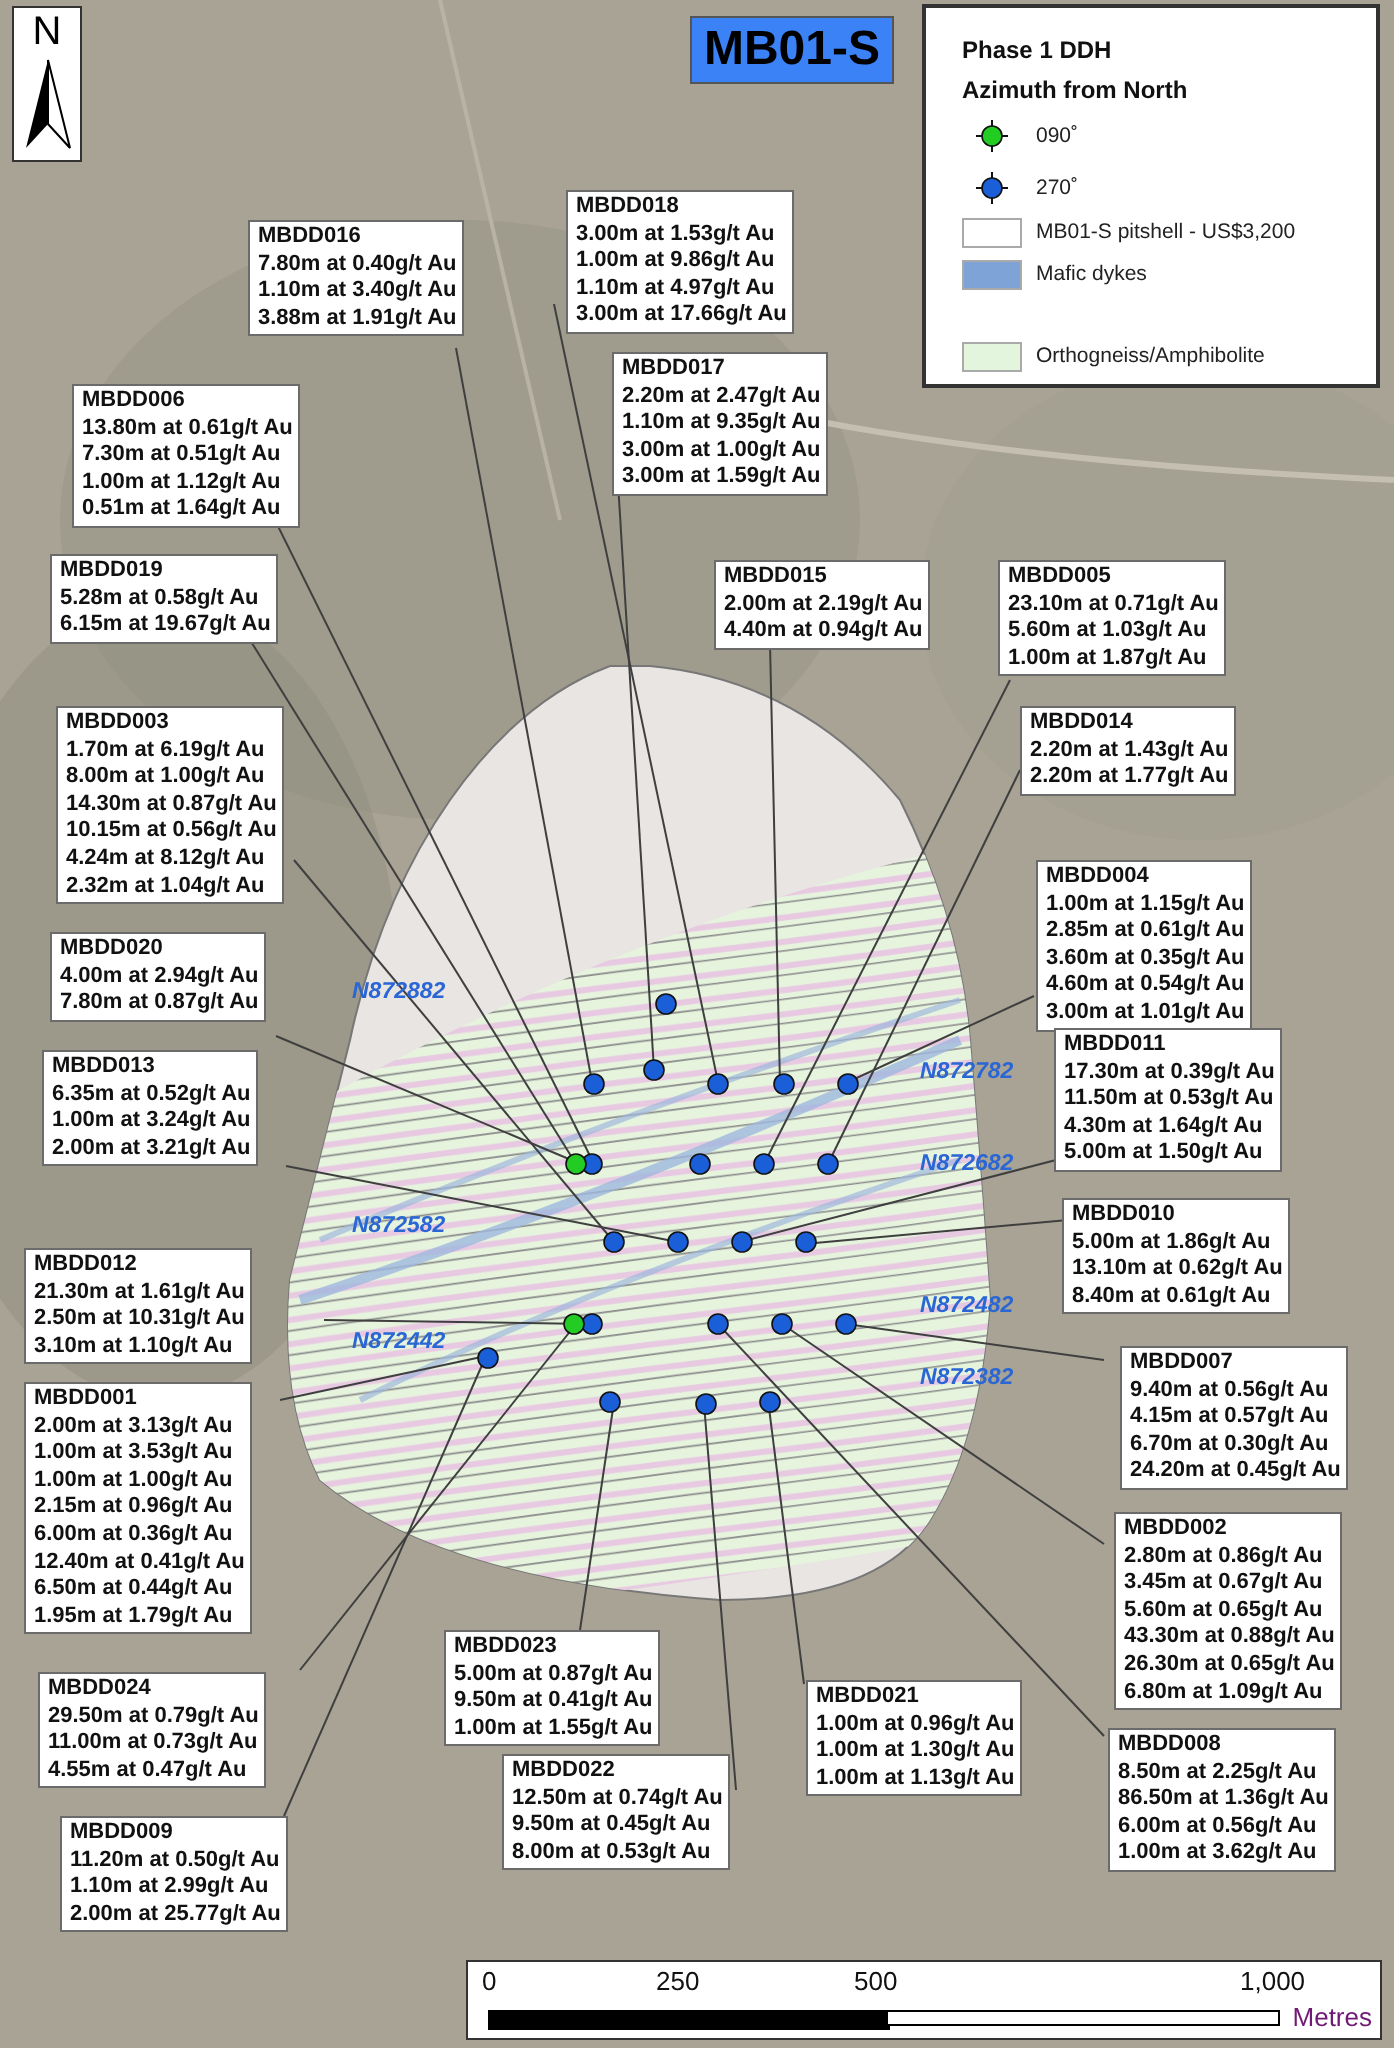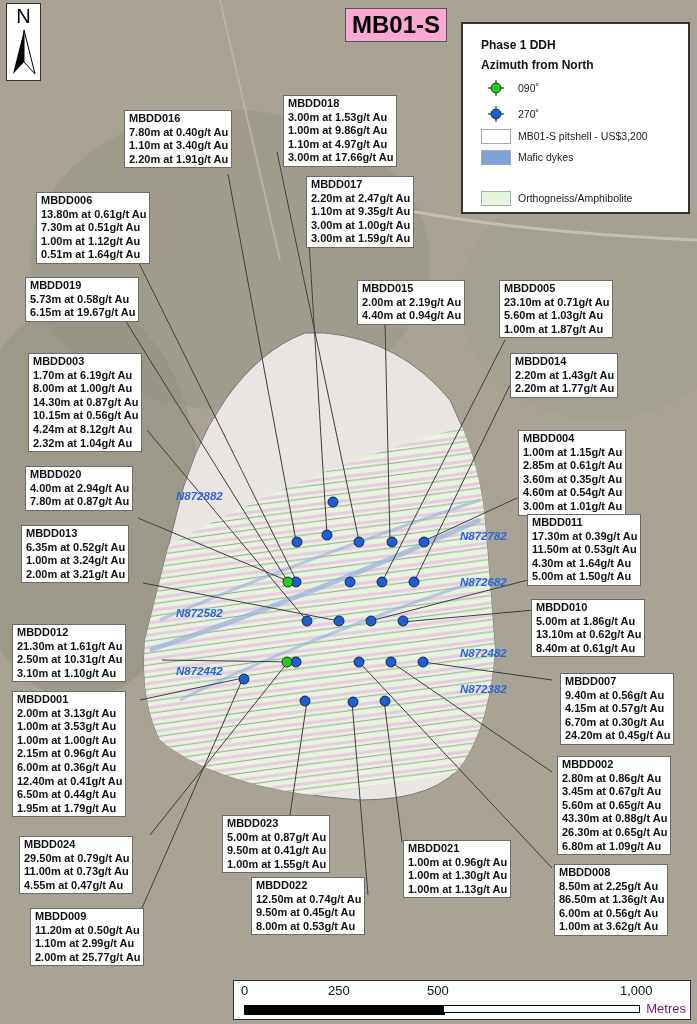--- a/index.html
+++ b/index.html
@@ -3,24 +3,24 @@
 <meta charset="utf-8">
 <style>
   html, body { margin:0; padding:0; }
   body { width:697px; height:1024px; position:relative; overflow:hidden;
          font-family:"Liberation Sans", sans-serif; background:#a9a598; }
   .map-bg { position:absolute; left:0; top:0; width:697px; height:1024px; }
   .north { position:absolute; left:6px; top:3px; width:35px; height:78px; background:#fff;
            border:1.5px solid #333; box-sizing:border-box; }
   .north .n { position:absolute; left:0; right:0; top:0; text-align:center; font-size:20px; line-height:24px; color:#000; }
   .north svg { position:absolute; left:4px; top:24px; }
-  .title { position:absolute; left:345px; top:8px; width:102px; height:34px; background:#f9a8d4;
+  .title { position:absolute; left:345px; top:8px; width:102px; height:34px; background:#3b82f6;
            border:1.5px solid #555; box-sizing:border-box; font-weight:bold; font-size:24px;
            text-align:center; line-height:32px; color:#000; }
-  .legend { position:absolute; left:461px; top:22px; width:229px; height:192px; background:#fff;
+  .legend { position:absolute; left:461px; top:2px; width:229px; height:192px; background:#fff;
             border:2px solid #333; box-sizing:border-box; }
   .legend .h1 { position:absolute; left:18px; top:14px; font-weight:bold; font-size:12px; color:#111; }
   .legend .h2 { position:absolute; left:18px; top:34px; font-weight:bold; font-size:12px; color:#111; }
   .legend .row { position:absolute; left:18px; height:16px; display:flex; align-items:center; font-size:10.5px; color:#222; }
   .legend .sw { width:30px; height:15px; box-sizing:border-box; border:1px solid #aaa; margin-right:7px; }
   .legend .sym { width:30px; height:16px; display:flex; justify-content:center; align-items:center; margin-right:7px; }
   .label-box { position:absolute; background:#fff; border:1.5px solid #6b6b6b; box-sizing:border-box;
                padding:1px 3px 1px 4px; font-weight:bold; font-size:11px; line-height:13.6px; color:#111; white-space:nowrap; }
   .label-box div { margin:0; }
   .north-label { position:absolute; font-style:italic; font-weight:bold; font-size:11.5px; color:#2a66d4; }
@@ -173,21 +173,21 @@
 <div class="north-label" style="left:460px; top:576px">N872682</div>
 <div class="north-label" style="left:176px; top:607px">N872582</div>
 <div class="north-label" style="left:460px; top:647px">N872482</div>
 <div class="north-label" style="left:176px; top:665px">N872442</div>
 <div class="north-label" style="left:460px; top:683px">N872382</div>
 
 <div class="label-box" style="left:124px; top:110px">
   <div>MBDD016</div>
   <div>7.80m at 0.40g/t Au</div>
   <div>1.10m at 3.40g/t Au</div>
-  <div>2.20m at 1.91g/t Au</div>
+  <div>3.88m at 1.91g/t Au</div>
 </div>
 <div class="label-box" style="left:283px; top:95px">
   <div>MBDD018</div>
   <div>3.00m at 1.53g/t Au</div>
   <div>1.00m at 9.86g/t Au</div>
   <div>1.10m at 4.97g/t Au</div>
   <div>3.00m at 17.66g/t Au</div>
 </div>
 <div class="label-box" style="left:36px; top:192px">
   <div>MBDD006</div>
@@ -198,21 +198,21 @@
 </div>
 <div class="label-box" style="left:306px; top:176px">
   <div>MBDD017</div>
   <div>2.20m at 2.47g/t Au</div>
   <div>1.10m at 9.35g/t Au</div>
   <div>3.00m at 1.00g/t Au</div>
   <div>3.00m at 1.59g/t Au</div>
 </div>
 <div class="label-box" style="left:25px; top:277px">
   <div>MBDD019</div>
-  <div>5.73m at 0.58g/t Au</div>
+  <div>5.28m at 0.58g/t Au</div>
   <div>6.15m at 19.67g/t Au</div>
 </div>
 <div class="label-box" style="left:357px; top:280px">
   <div>MBDD015</div>
   <div>2.00m at 2.19g/t Au</div>
   <div>4.40m at 0.94g/t Au</div>
 </div>
 <div class="label-box" style="left:499px; top:280px">
   <div>MBDD005</div>
   <div>23.10m at 0.71g/t Au</div>

